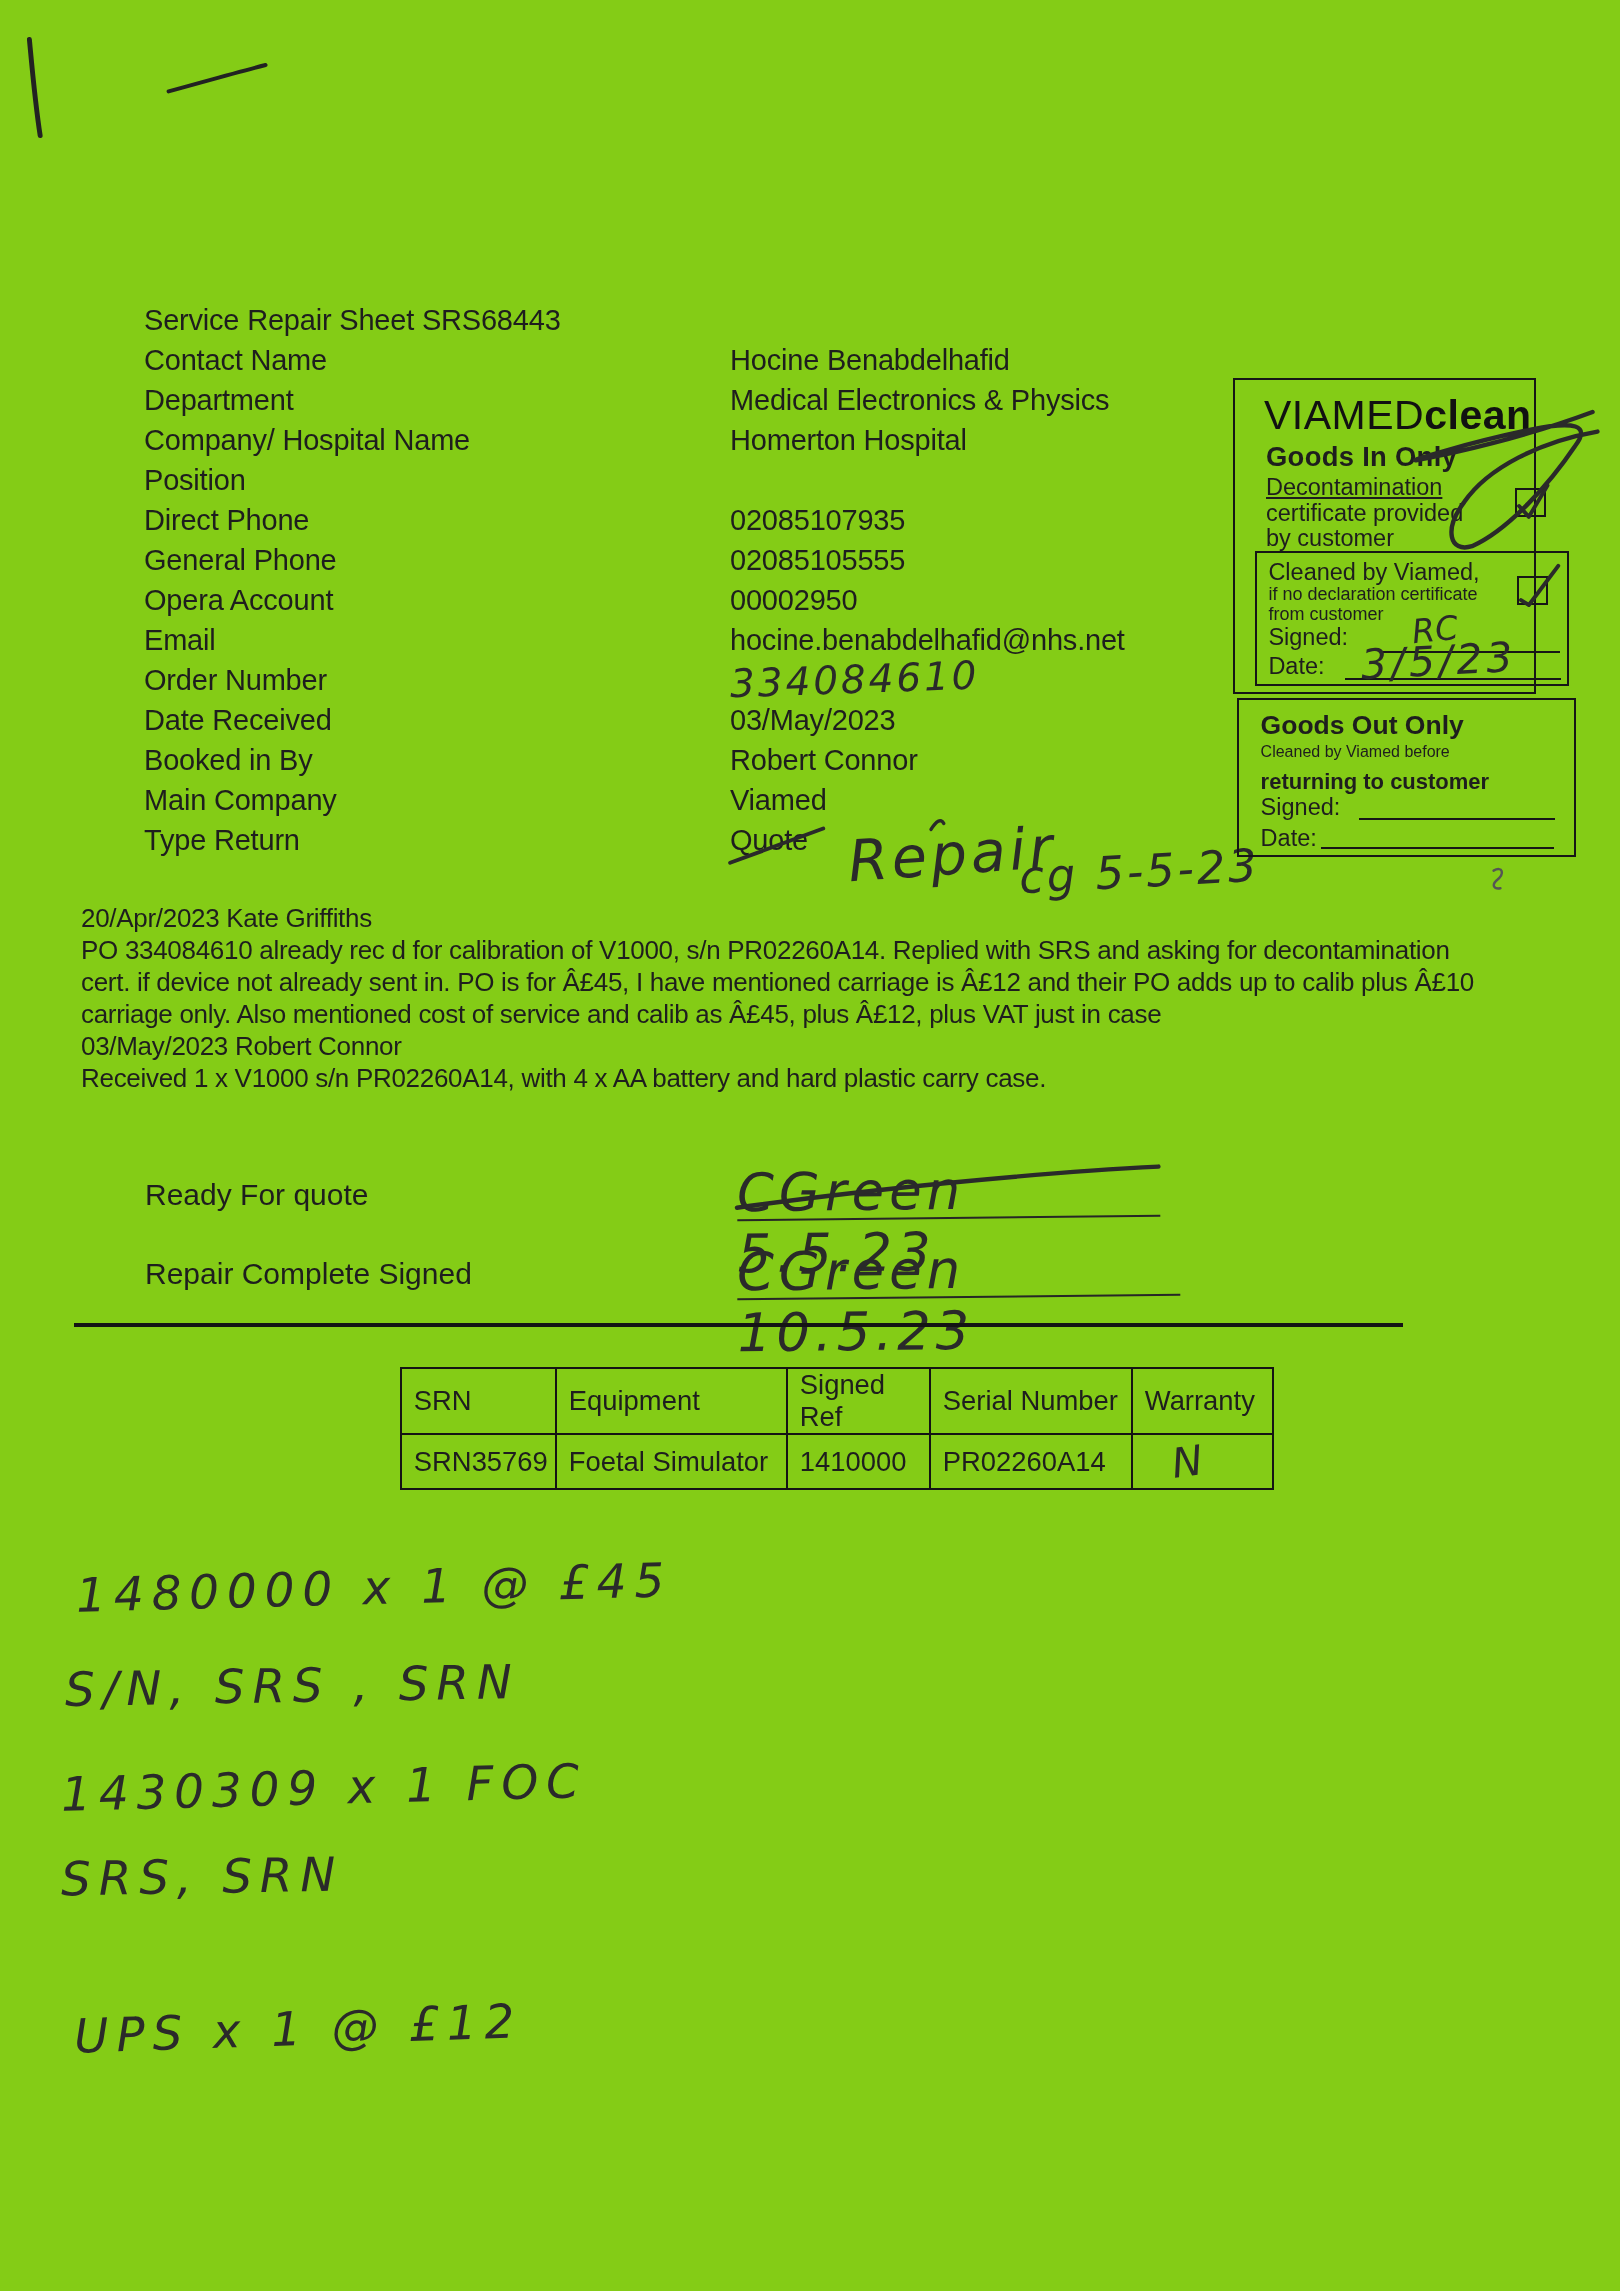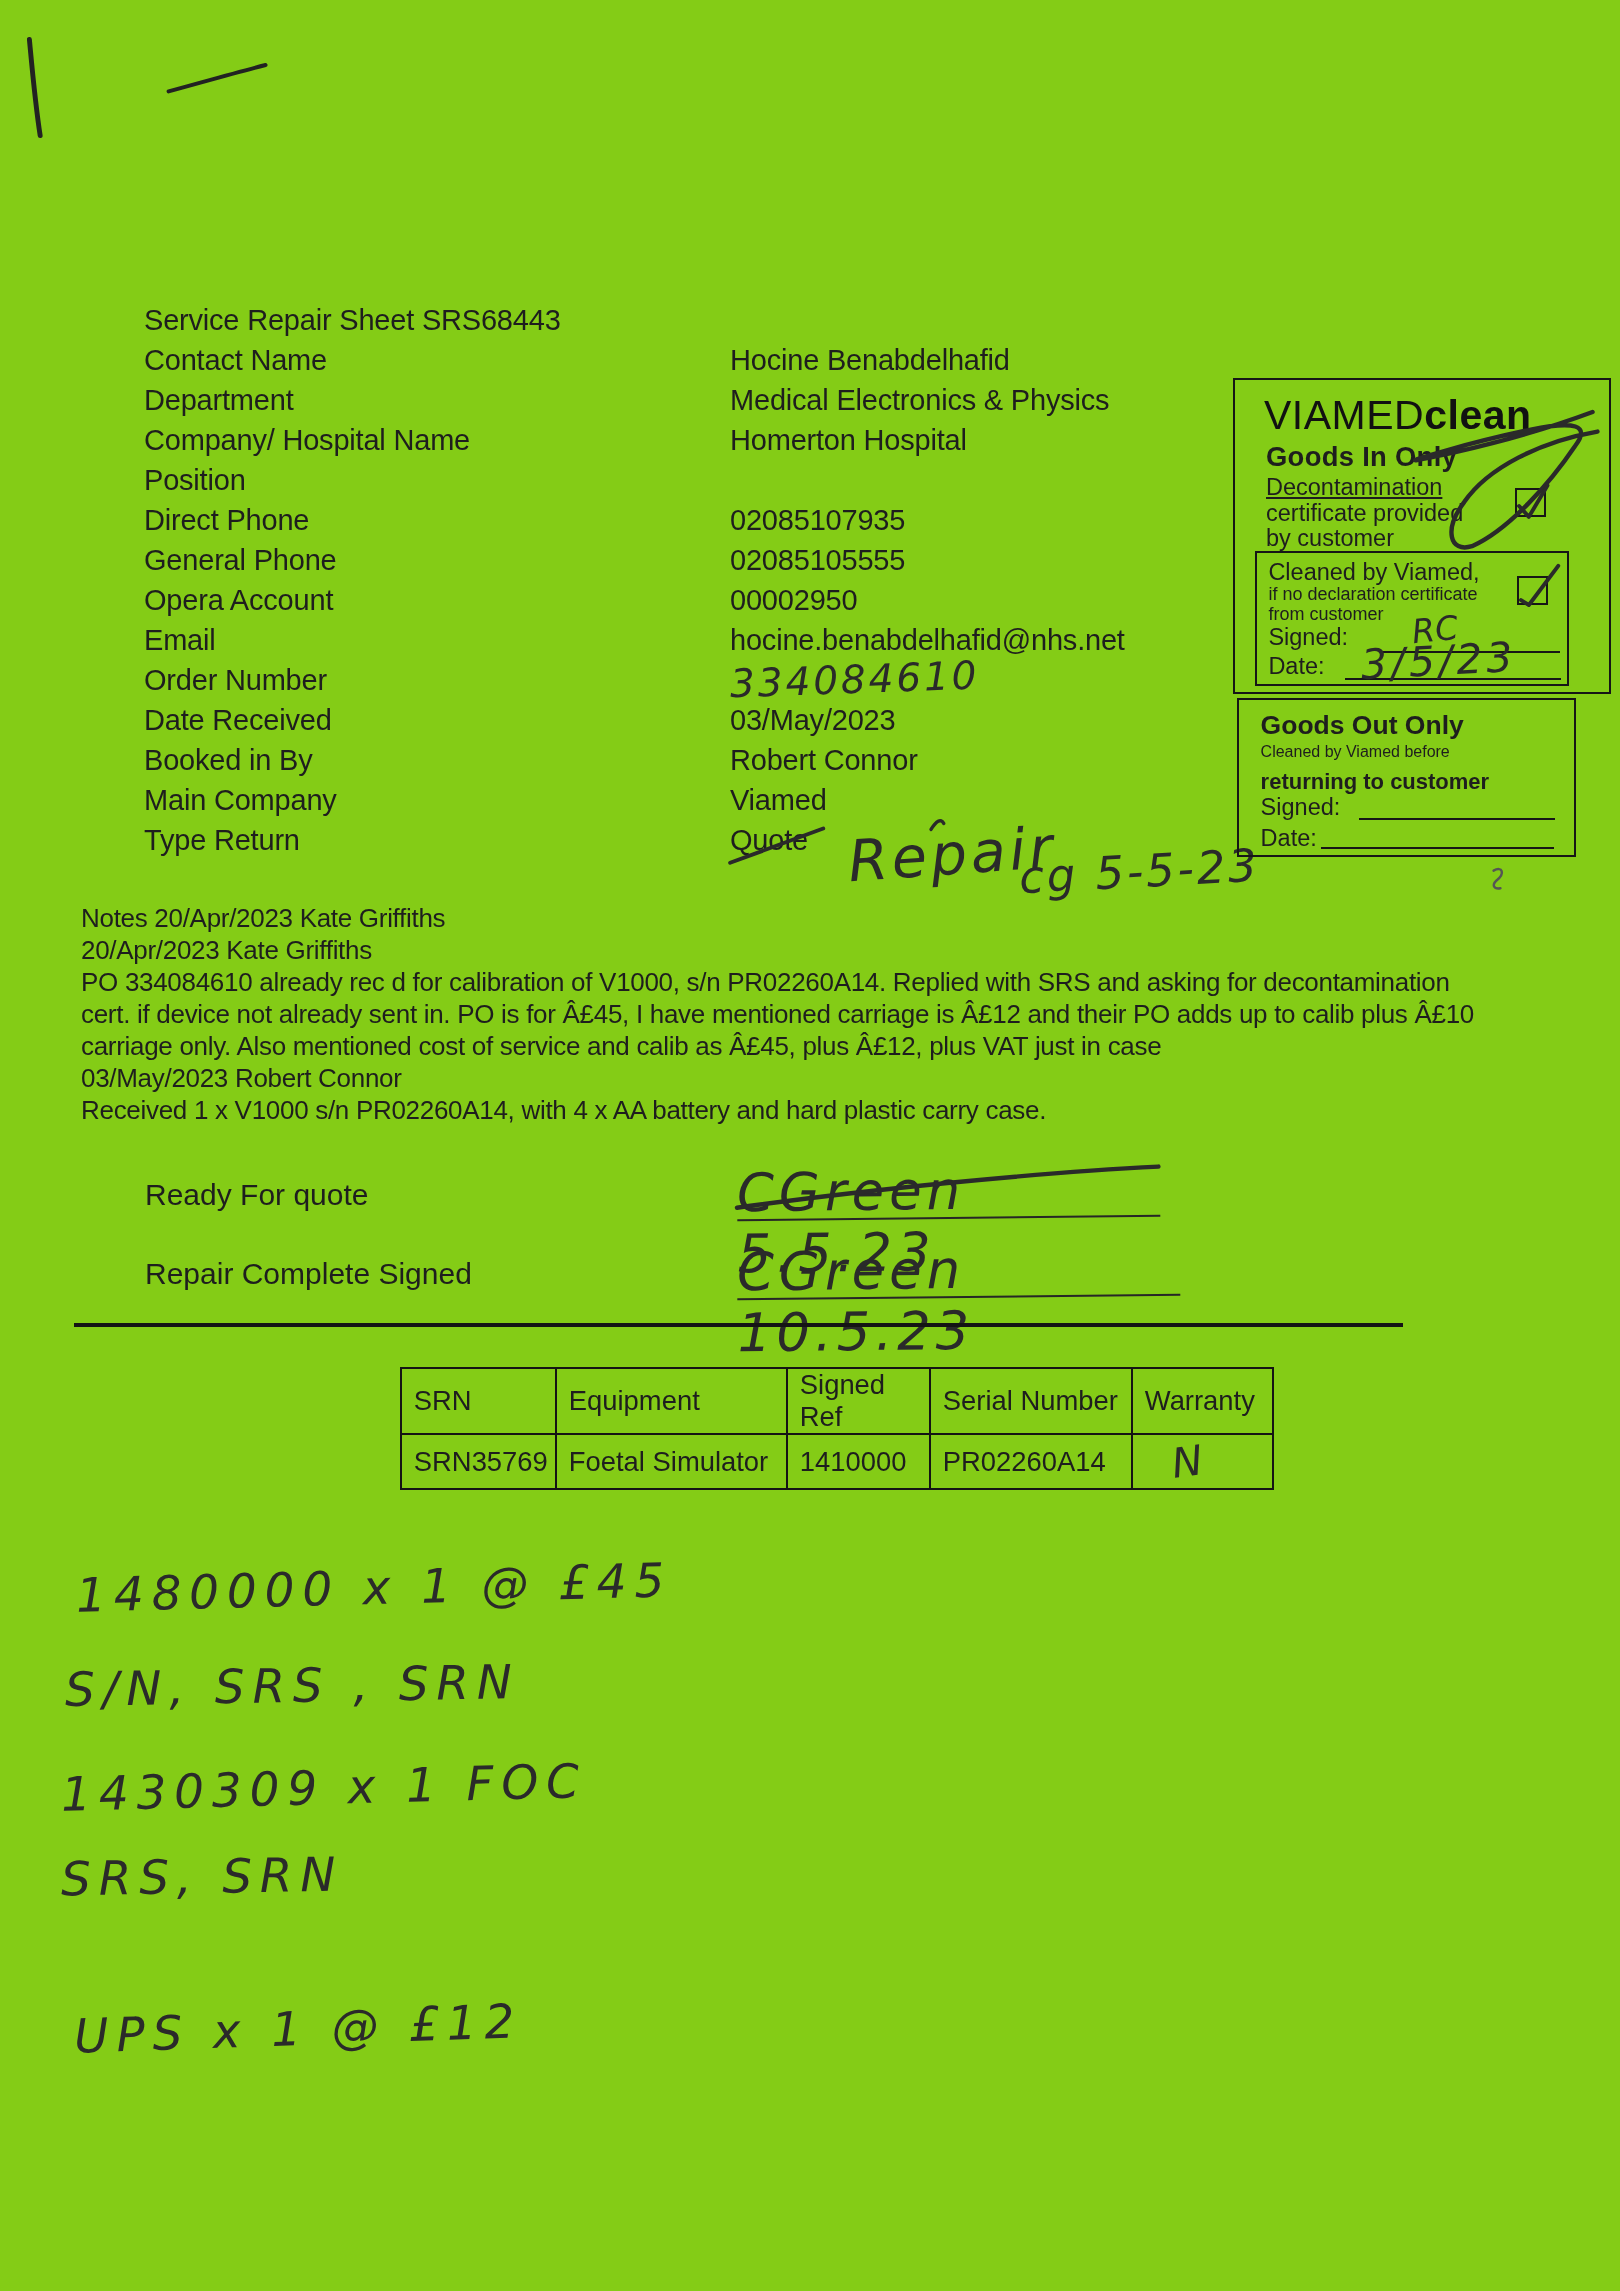--- a/index.html
+++ b/index.html
@@ -8,21 +8,21 @@
   
   .fields{position:absolute;left:144px;top:300px;width:1078px;}
   .fieldrow{display:flex;height:40px;font-size:29px;line-height:40px;letter-spacing:-0.2px;}
   .flabel{width:586px;flex:0 0 586px;}
   .fvalue{flex:1;}
   
   .hw{font-family:"DejaVu Sans", sans-serif;font-style:italic;color:#2a2a2a;}
   .hw-order{display:inline-block;font-size:39px;letter-spacing:2.9px;transform:rotate(-2deg);line-height:39px;}
   .hw-abs{position:absolute;white-space:nowrap;}
   
-  .stamp-outer{position:absolute;left:1233px;top:378px;width:378px;height:316px;border:2.9px solid #161616;box-sizing:border-box;}
+  .stamp-outer{position:absolute;left:1233px;top:378px;width:303px;height:316px;border:2.9px solid #161616;box-sizing:border-box;}
   .brand{position:absolute;left:29px;top:11.8px;font-size:41px;letter-spacing:0.5px;color:#111;}
   .brand b{font-weight:bold;}
   .gi-title{position:absolute;left:31px;top:61px;font-size:27.4px;font-weight:bold;letter-spacing:0.3px;}
   .gi-l1{position:absolute;left:31px;top:94px;font-size:23.5px;text-decoration:underline;}
   .gi-l2{position:absolute;left:31px;top:120px;font-size:23.5px;}
   .gi-l3{position:absolute;left:31px;top:145px;font-size:23.5px;}
   .cbox{position:absolute;width:31px;height:29px;border:2.5px solid #161616;box-sizing:border-box;}
   .cbox1{left:280px;top:108px;}
   .stamp-inner{position:absolute;left:19.6px;top:171px;width:314px;height:135px;border:2.5px solid #161616;box-sizing:border-box;}
   .ci-title{position:absolute;left:11.8px;top:5.9px;font-size:23.5px;}
@@ -154,21 +154,20 @@
     <div class="go-title">Goods Out Only</div>
     <div class="go-l1">Cleaned by Viamed before</div>
     <div class="go-l2">returning to customer</div>
     <div class="go-signed">Signed:</div>
     <div class="go-sigline"></div>
     <div class="go-date">Date:</div>
     <div class="go-dateline"></div>
   </div>
 
   <div class="notes">
-    <div>Notes 20/Apr/2023 Kate Griffiths</div>
     <div>20/Apr/2023 Kate Griffiths</div>
     <div>PO 334084610 already rec d for calibration of V1000, s/n PR02260A14.  Replied with SRS and asking for decontamination</div>
     <div>cert. if device not already sent in.  PO is for Â£45, I have mentioned carriage is Â£12 and their PO adds up to calib plus Â£10</div>
     <div>carriage only.  Also mentioned cost of service and calib as Â£45, plus Â£12, plus VAT just in case</div>
     <div>03/May/2023 Robert Connor</div>
     <div>Received 1 x V1000 s/n PR02260A14, with 4 x AA battery and hard plastic carry case.</div>
   </div>
 
   <div class="ready-label">Ready For quote</div>
   <div class="sig1 hw">CGreen 5.5.23</div>

